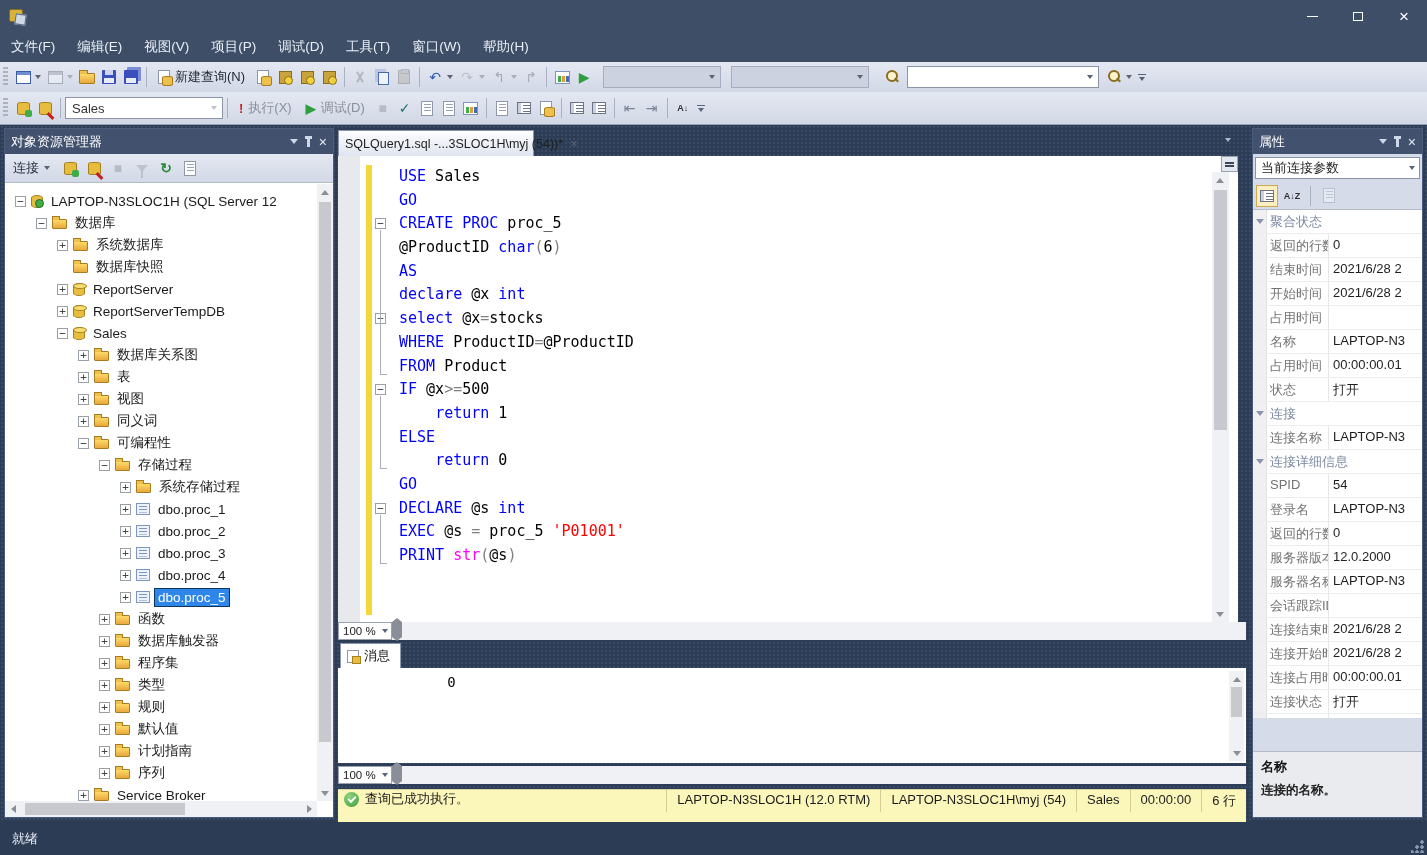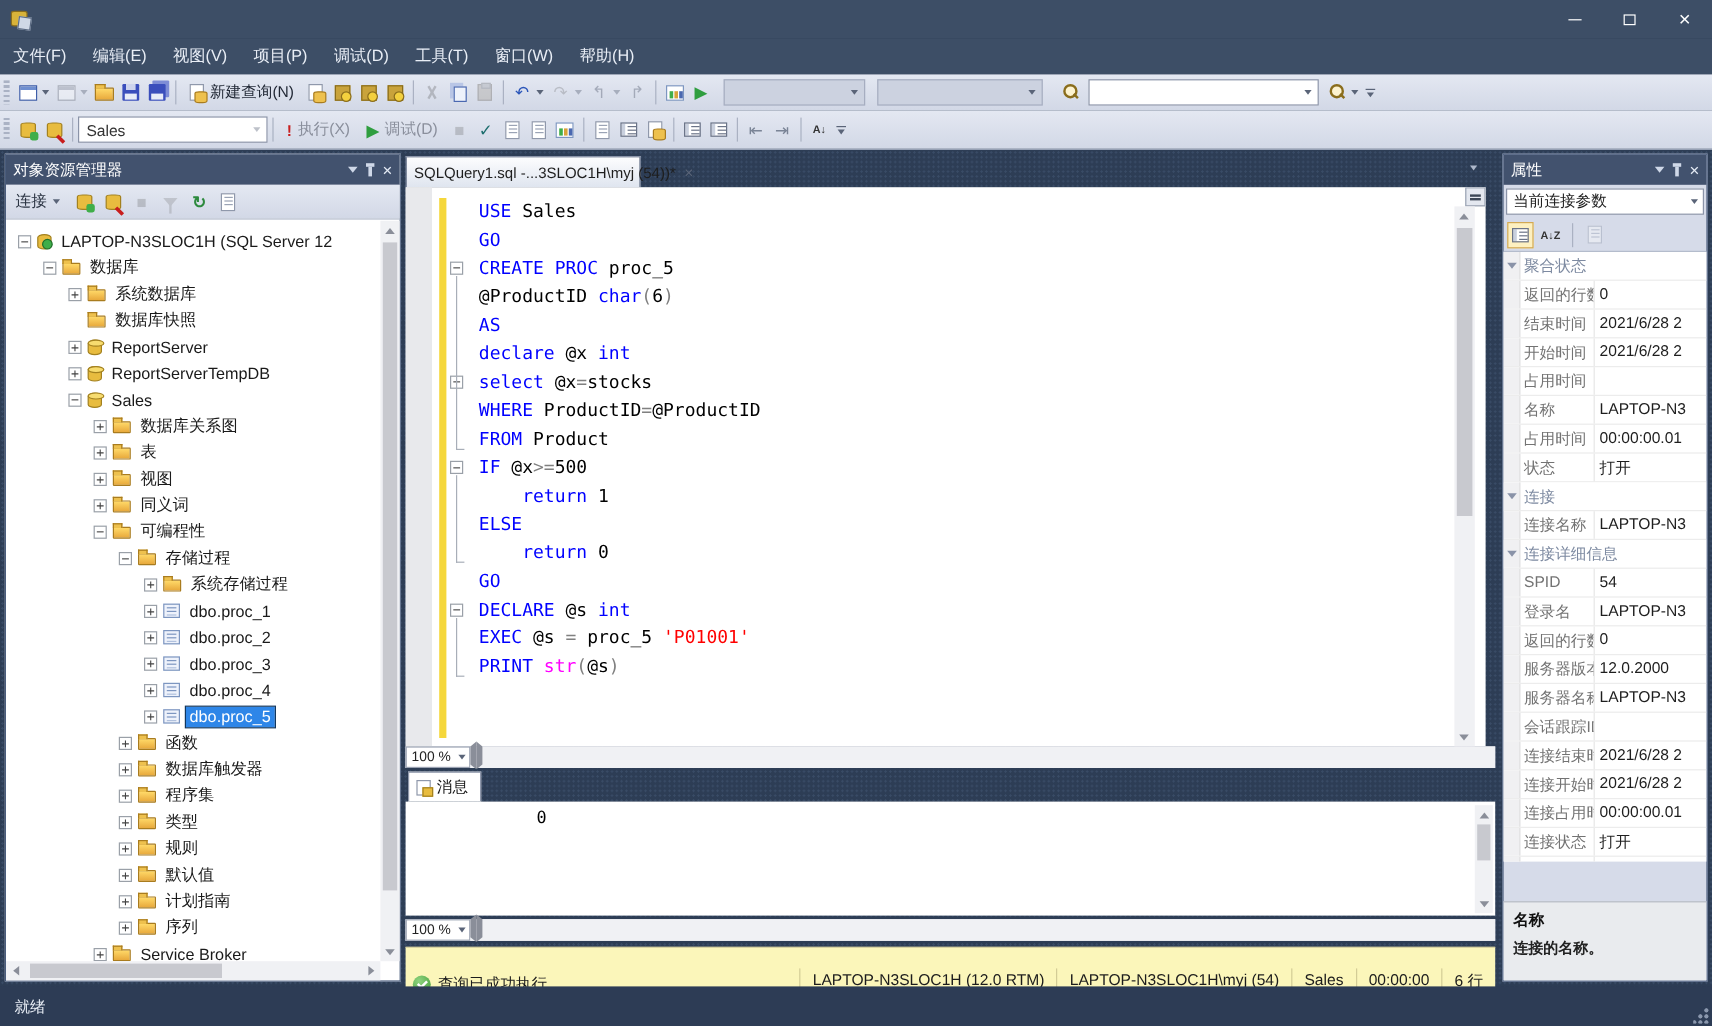--- a/index.html
+++ b/index.html
@@ -135,21 +135,21 @@
   #ed-split { position:absolute; right:0; top:0; width:17px; height:16px; background:#e4e8f0; border:1px solid #9aa2b2; display:flex; align-items:center; justify-content:center; }
   #ed-split i { display:block; width:9px; height:5px; border-top:2px solid #3c4656; border-bottom:2px solid #3c4656; }
   .zoomrow { position:absolute; left:0; width:908px; height:18px; background:#e9ecf2; display:flex; align-items:center; }
   .zoombox { width:54px; height:18px; background:#fff; border:1px solid #9aa2b2; display:flex; align-items:center; font-size:11.5px; padding-left:4px; color:#222; }
   .zoombox .dd { margin-left:auto; margin-right:3px; }
   .hs-track { flex:1; height:18px; background:#f0f1f4; position:relative; }
   #msgs-tabs { position:absolute; left:0; top:515px; width:908px; height:25px; }
   #msg-tab { position:absolute; left:2px; top:0; height:25px; background:#fff; border:1px solid #8f98ab; border-bottom:none; display:flex; align-items:center; gap:5px; padding:0 10px 0 6px; font-size:13px; color:#111; }
   #msgs { position:absolute; left:0; top:540px; width:908px; height:95px; background:#fff; overflow:hidden; }
   #msg-out { font-family:"DejaVu Sans Mono", monospace; font-size:14px; white-space:pre; padding:6px 0 0 8px; color:#000; }
-  #querystatus { position:absolute; left:0; top:661px; width:908px; height:40px; background:#fbf6ba; border-top:1px solid #d8d2a0; display:flex; align-items:flex-end; font-size:13px; color:#1c1c1c; }
+  #querystatus { position:absolute; left:0; top:661px; width:908px; height:40px; background:#fbf6ba; border-top:1px solid #d8d2a0; display:flex; align-items:flex-start; font-size:13px; color:#1c1c1c; }
   #qs-msg { display:flex; align-items:center; gap:6px; padding:0 10px 0 6px; }
   .okball { width:15px; height:15px; border-radius:50%; background:radial-gradient(circle at 35% 30%, #8fd47f, #3f9a36); position:relative; flex:none; }
   .okball::after { content:""; position:absolute; left:4px; top:4px; width:6px; height:3px; border-left:2px solid #fff; border-bottom:2px solid #fff; transform:rotate(-45deg); }
   .qs-seg { border-left:1px solid #d3cc96; padding:2px 10px; white-space:nowrap; }
   #qs-right { margin-left:auto; display:flex; }
 
   
   #props { position:absolute; left:1252px; top:3px; width:171px; height:690px; background:#d6dbe9; border:1px solid #4a5d7d; display:flex; flex-direction:column; }
   #props-combo-row { padding:3px 2px; }
   #props-combo { height:22px; background:#fff; border:1px solid #8a93a8; display:flex; align-items:center; font-size:13px; padding-left:5px; color:#1e1e1e; }

